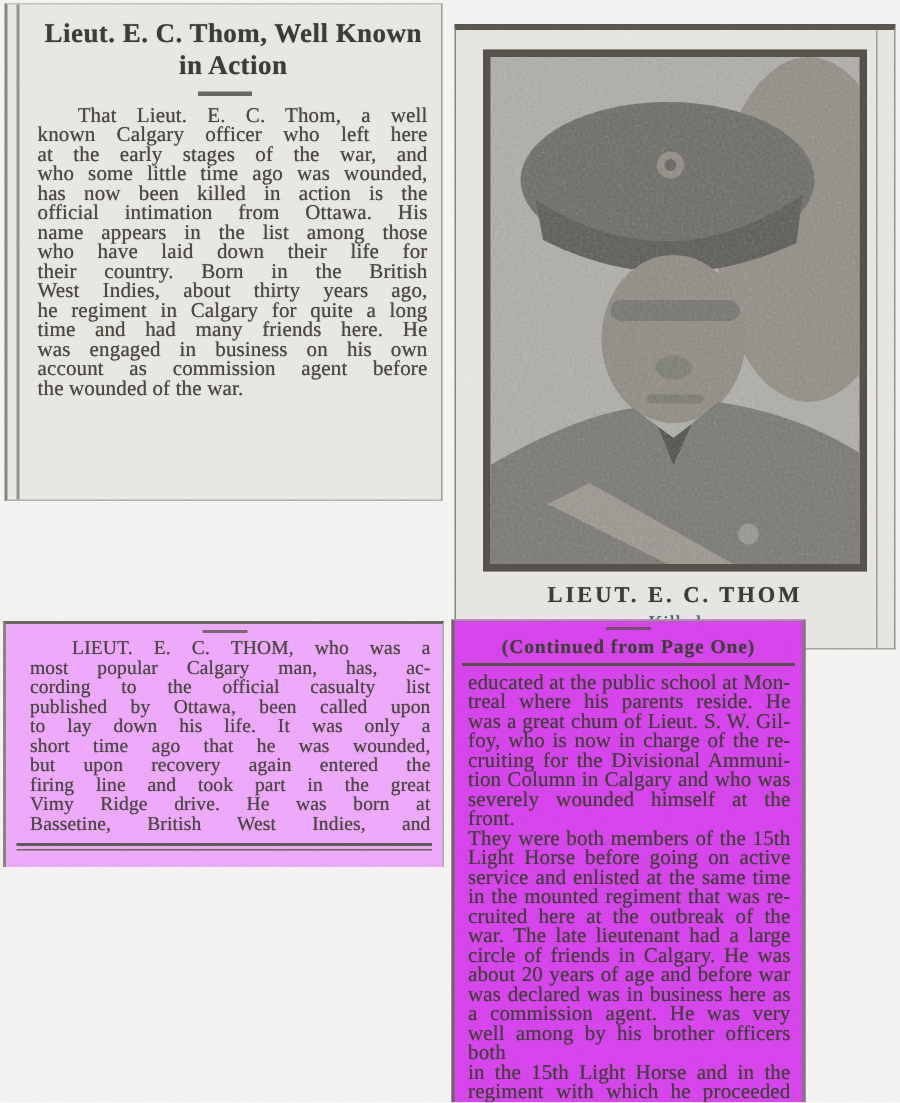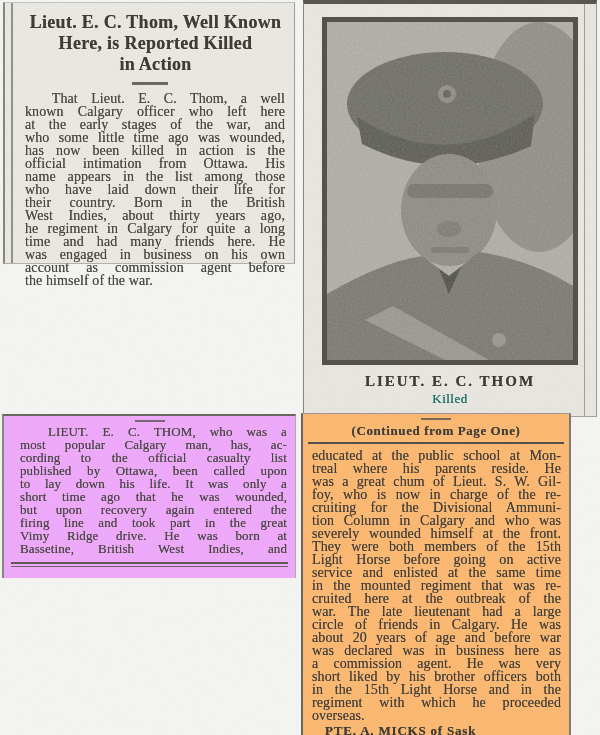--- a/index.html
+++ b/index.html
@@ -5,21 +5,21 @@
   html,body{margin:0;padding:0;background:#ffffff;}
   .page{
     position:relative;width:600px;height:735px;overflow:hidden;
     background:#f5f5f3;
     font-family:"Liberation Serif", serif;
   }
   .clip{position:absolute;box-sizing:border-box;}
 
   
   .clip-tl{
-    left:3px;top:2px;width:292px;height:262px;
+    left:3px;top:2px;width:292px;height:332px;
     background:#eae9e3;
     border-left:2px solid #8a887e;border-right:1px solid #a09e93;
     border-top:1px solid #c6c4ba;border-bottom:1px solid #b5b3a9;
   }
   .clip-tl::before{
     content:"";position:absolute;left:6px;top:0;bottom:0;width:2px;
     background:#807e75;opacity:.8;
   }
   .headline{
     margin:9px 6px 0 18px;font-size:18px;line-height:21px;font-weight:bold;
@@ -35,21 +35,21 @@
   .tl{text-align:justify;text-align-last:justify;}
   .tl-last{text-align-last:left;}
   .justify-last .tl-last{text-align-last:justify;}
   .center-lines .tl,.center-lines .tl-last{text-align:center;text-align-last:center;}
   .headline,.body,.caption-title,.caption-sub,.continued,.cutoff{
     text-shadow:0 0 .6px rgba(74,72,65,.75);
   }
 
   
   .clip-tr{
-    left:303px;top:0;width:294px;height:417px;
+    left:303px;top:16px;width:294px;height:417px;
     background:#e8e7e1;
     border-top:4px solid #5a584e;
     border-left:1px solid #8a887e;border-right:1px solid #9b9990;
     border-bottom:1px solid #a8a69c;
   }
   .clip-tr::after{
     content:"";position:absolute;right:11px;top:0;bottom:0;width:1px;
     background:#7d7b72;opacity:.65;
   }
   .photo-frame{
@@ -74,22 +74,22 @@
     border-left:2px solid #8a887e;border-right:1px solid #b0aea4;
   }
   .clip-bl .body{margin:3px 8px 0 16px;font-size:13px;}
   .double-rule{
     width:95%;margin:7px auto 0;height:2px;
     border-top:2px solid #5f5d54;border-bottom:1px solid #6b695f;
   }
 
   
   .clip-br{
-    left:301px;top:413px;width:270px;height:322px;
-    background:#fdba74;
+    left:301px;top:413px;width:236px;height:322px;
+    background:#d946ef;
     border-left:2px solid #6b695f;border-right:2px solid #7d7b72;
     border-top:1px solid #9b9990;
   }
   .continued{
     text-align:center;font-weight:bold;font-size:13px;letter-spacing:.6px;
     color:#403e38;margin-top:2px;
   }
   .rule{width:96%;margin:3px auto 5px;border-top:2px solid #54524a;}
   .clip-br .body{margin:0 8px 0 9px;color:#423f39;}
   .cutoff{
@@ -101,40 +101,39 @@
   .grain{position:absolute;left:0;top:0;pointer-events:none;mix-blend-mode:multiply;opacity:.55;}
 </style>
 </head>
 <body>
 
 <div class="page">
 
   <section class="clip clip-tl">
     <h1 class="headline center-lines">
         <div class="tl">Lieut. E. C. Thom, Well Known</div>
-        <div class="tl">Here, is Reported Killed</div>
         <div class="tl tl-last">in Action</div>
       </h1>
     <div class="dash"></div>
     <div class="body">
         <div class="tl">&nbsp;&nbsp;That Lieut. E. C. Thom, a well</div>
         <div class="tl">known Calgary officer who left here</div>
         <div class="tl">at the early stages of the war, and</div>
         <div class="tl">who some little time ago was wounded,</div>
         <div class="tl">has now been killed in action is the</div>
         <div class="tl">official intimation from Ottawa. His</div>
         <div class="tl">name appears in the list among those</div>
         <div class="tl">who have laid down their life for</div>
         <div class="tl">their country. Born in the British</div>
         <div class="tl">West Indies, about thirty years ago,</div>
         <div class="tl">he regiment in Calgary for quite a long</div>
         <div class="tl">time and had many friends here. He</div>
         <div class="tl">was engaged in business on his own</div>
         <div class="tl">account as commission agent before</div>
-        <div class="tl tl-last">the himself of the war.</div>
+        <div class="tl tl-last">the wounded of the war.</div>
       </div>
   </section>
 
   <section class="clip clip-tr">
     <div class="photo-frame">
       <svg width="246" height="338" viewBox="0 0 246 338">
         <defs>
           <filter id="pgrain">
             <feTurbulence type="fractalNoise" baseFrequency="0.55" numOctaves="2" seed="7"></feTurbulence>
             <feColorMatrix type="saturate" values="0"></feColorMatrix>
@@ -196,21 +195,21 @@
         <div class="tl">They were both members of the 15th</div>
         <div class="tl">Light Horse before going on active</div>
         <div class="tl">service and enlisted at the same time</div>
         <div class="tl">in the mounted regiment that was re-</div>
         <div class="tl">cruited here at the outbreak of the</div>
         <div class="tl">war. The late lieutenant had a large</div>
         <div class="tl">circle of friends in Calgary. He was</div>
         <div class="tl">about 20 years of age and before war</div>
         <div class="tl">was declared was in business here as</div>
         <div class="tl">a commission agent. He was very</div>
-        <div class="tl">short liked by his brother officers both</div>
+        <div class="tl">well among by his brother officers both</div>
         <div class="tl">in the 15th Light Horse and in the</div>
         <div class="tl">regiment with which he proceeded</div>
         <div class="tl tl-last">overseas.</div>
       </div>
     <div class="cutoff">&nbsp;&nbsp;PTE. A. MICKS of Sask</div>
   </section>
 
   <svg class="grain" width="600" height="735">
     <defs>
       <filter id="paperg">

